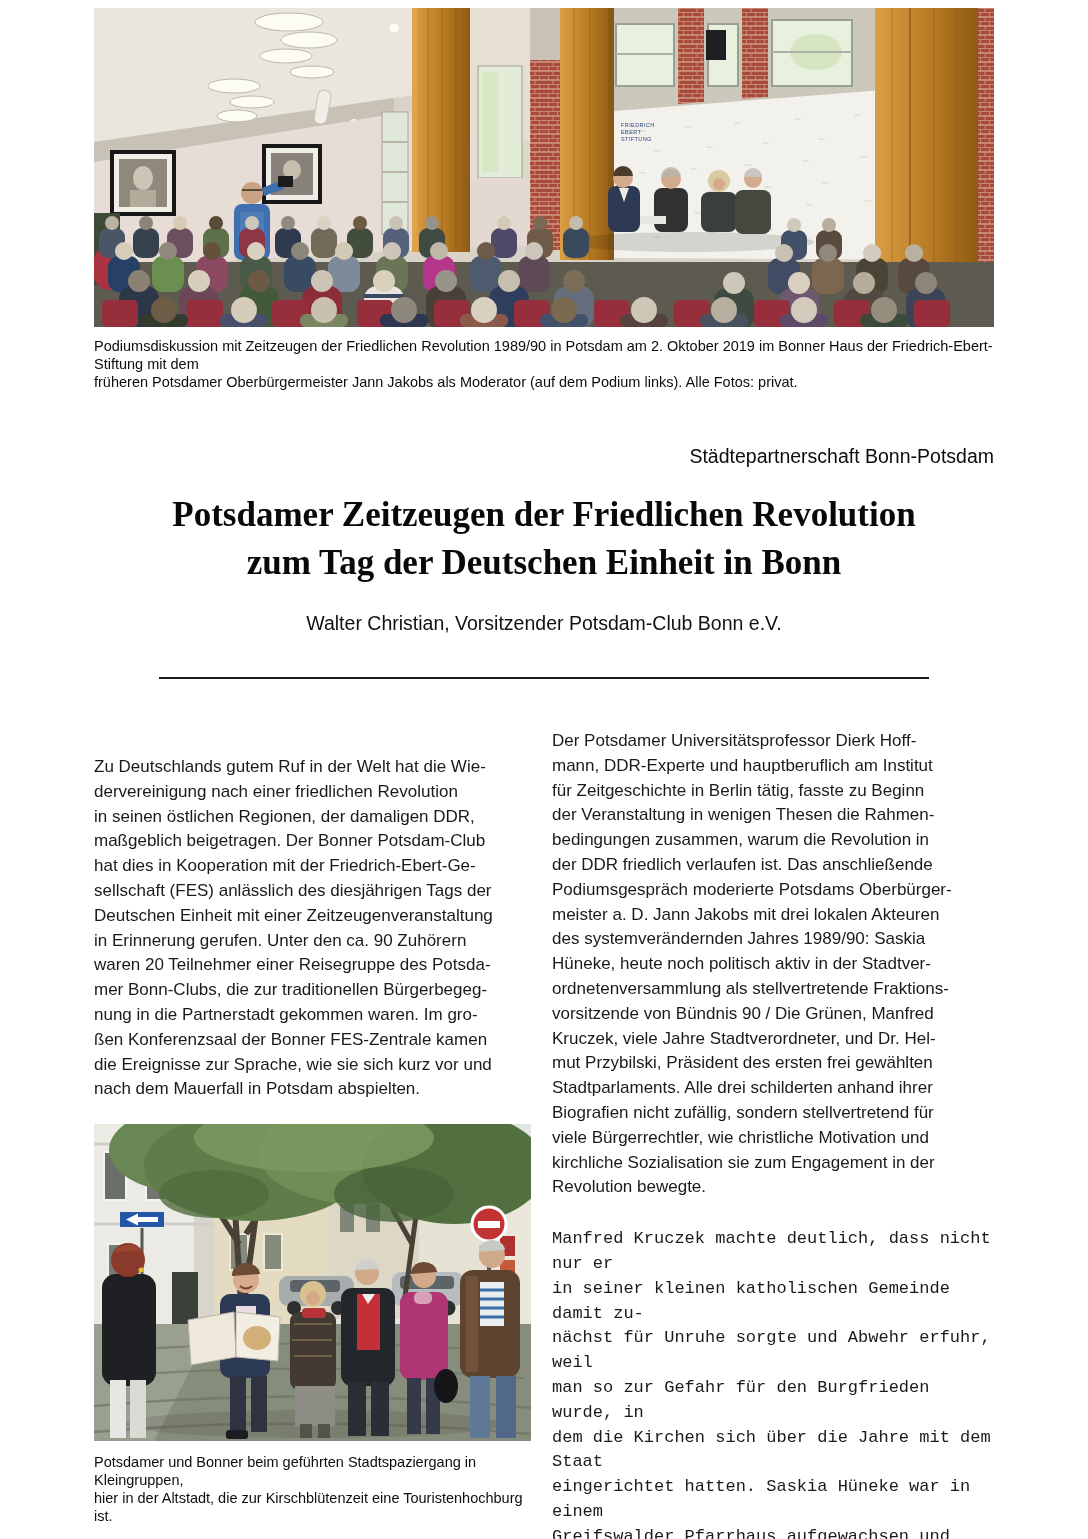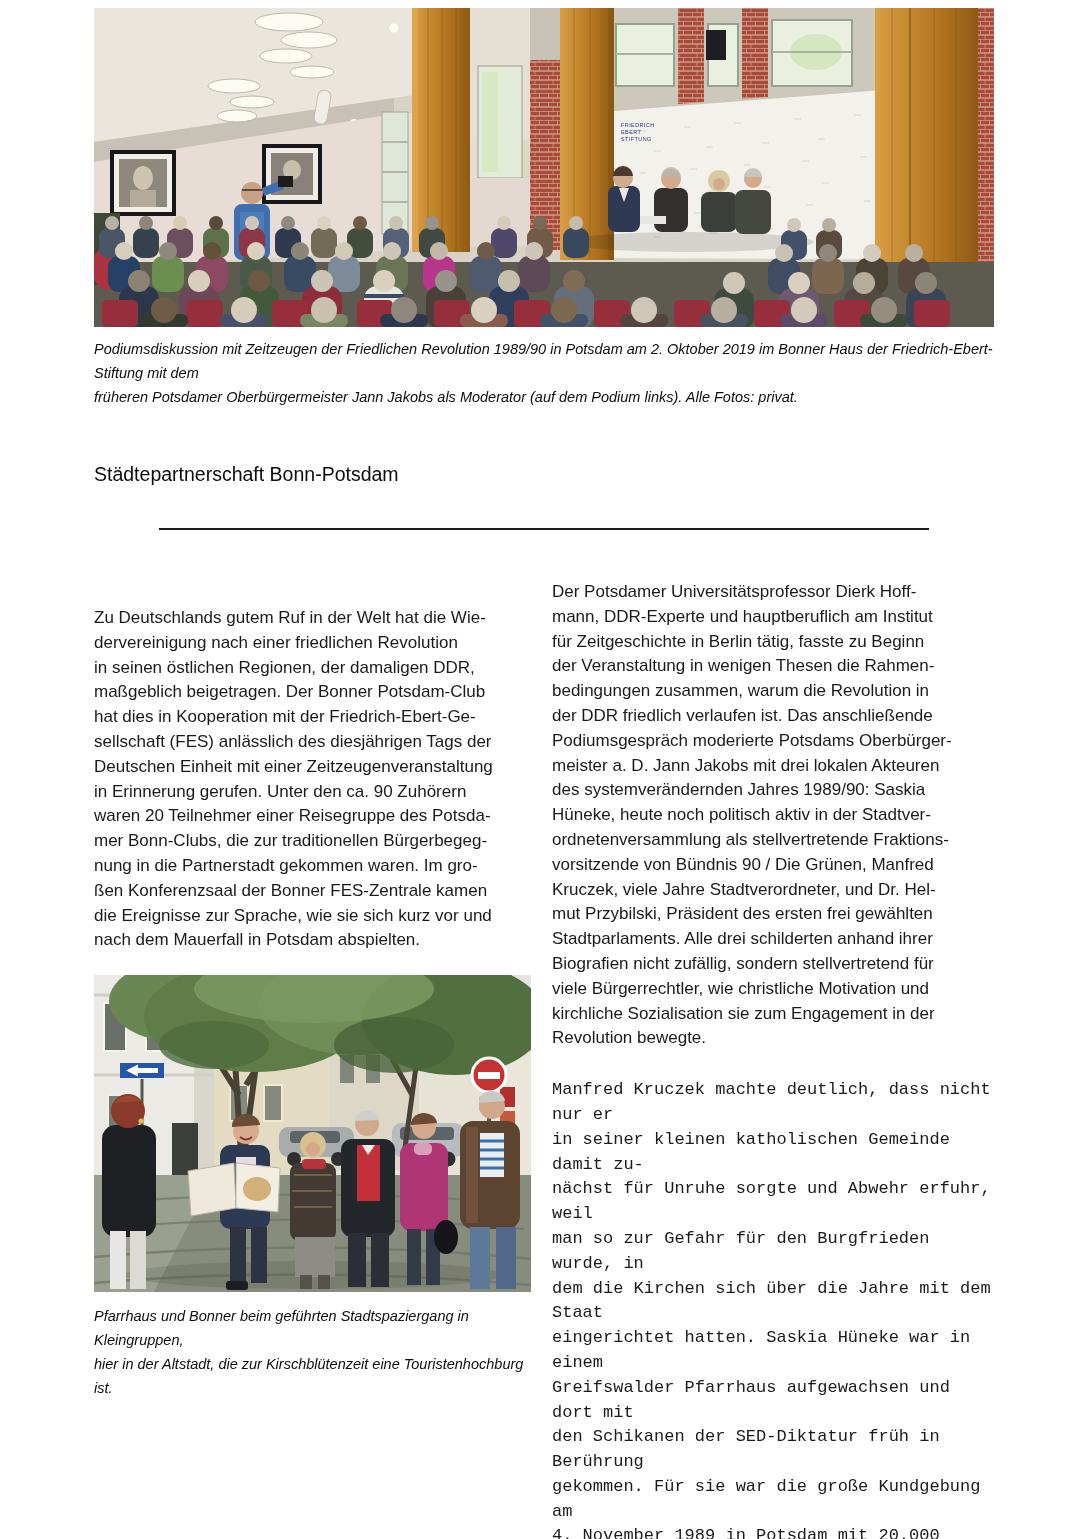--- a/index.html
+++ b/index.html
@@ -7,25 +7,25 @@
     position:relative; width:1088px; height:1539px; margin:0 auto;
     background:#ffffff; overflow:hidden;
     font-family:"Liberation Sans", sans-serif; color:#191919;
   }
   .content { width:900px; margin:0 auto; padding-top:8px; }
 
   .photo-frame { display:block; width:900px; height:319px; }
   .photo-frame svg { display:block; width:100%; height:100%; }
 
   .caption {
-    font-style:italic; font-size:14.5px; line-height:24px; color:#0d0d0d;
+    font-size:14.5px; line-height:18px; color:#0d0d0d;
     white-space:pre-line; margin-top:10px; width:900px;
   }
 
-  .kicker { text-align:left; font-size:19.5px; color:#0c0c0c; margin-top:54px; }
+  .kicker { text-align:right; font-size:19.5px; color:#0c0c0c; margin-top:54px; }
 
   .headline {
     text-align:center; font-family:"Liberation Serif", serif; font-weight:700;
     font-size:35px; line-height:48px; color:#090909; margin-top:23px;
   }
 
   .byline { text-align:center; font-size:19.5px; color:#111; margin-top:25px; }
 
   .rule { width:770px; margin:42px auto 0 auto; border:0; border-top:2px solid #1c1c1c; height:0; }
 
@@ -477,20 +477,25 @@
               </g>
           </g>
         </g>
       </svg>
     </figure>
 
     <p class="caption">Podiumsdiskussion mit Zeitzeugen der Friedlichen Revolution 1989/90 in Potsdam am 2. Oktober 2019 im Bonner Haus der Friedrich-Ebert-Stiftung mit dem
 früheren Potsdamer Oberbürgermeister Jann Jakobs als Moderator (auf dem Podium links). Alle Fotos: privat.</p>
 
     <div class="kicker">Städtepartnerschaft Bonn-Potsdam</div>
+    <h1 class="headline" style="margin:23px 0 0 0">
+      <div>Potsdamer Zeitzeugen der Friedlichen Revolution</div>
+      <div>zum Tag der Deutschen Einheit in Bonn</div>
+    </h1>
+    <div class="byline">Walter Christian, Vorsitzender Potsdam-Club Bonn e.V.</div>
     <hr class="rule">
 
     <div class="columns">
       <div class="col-left">
         <p class="body-par">Zu Deutschlands gutem Ruf in der Welt hat die Wie-
 dervereinigung nach einer friedlichen Revolution
 in seinen östlichen Regionen, der damaligen DDR,
 maßgeblich beigetragen. Der Bonner Potsdam-Club
 hat dies in Kooperation mit der Friedrich-Ebert-Ge-
 sellschaft (FES) anlässlich des diesjährigen Tags der
@@ -634,21 +639,21 @@
                 <path d="M386 166h24M386 175h24M386 184h24M386 193h24" stroke="#3a6ea8" stroke-width="3"></path>
                 <circle cx="398" cy="131" r="13" fill="#d0a88a"></circle>
                 <path d="M385 128 a13 11 0 0 1 26 -2" fill="#c9c9c4"></path>
                 <rect x="376" y="252" width="20" height="62" fill="#5d7899"></rect>
                 <rect x="402" y="252" width="20" height="62" fill="#52688a"></rect>
               </g>
             </g>
           </svg>
         </figure>
 
-        <p class="caption street-caption">Pfarrhaus und Bonner beim geführten Stadtspaziergang in Kleingruppen,
+        <p class="caption street-caption">Potsdamer und Bonner beim geführten Stadtspaziergang in Kleingruppen,
 hier in der Altstadt, die zur Kirschblütenzeit eine Touristenhochburg ist.</p>
       </div>
 
       <div class="col-right">
         <p class="body-par">Der Potsdamer Universitätsprofessor Dierk Hoff-
 mann, DDR-Experte und hauptberuflich am Institut
 für Zeitgeschichte in Berlin tätig, fasste zu Beginn
 der Veranstaltung in wenigen Thesen die Rahmen-
 bedingungen zusammen, warum die Revolution in
 der DDR friedlich verlaufen ist. Das anschließende

